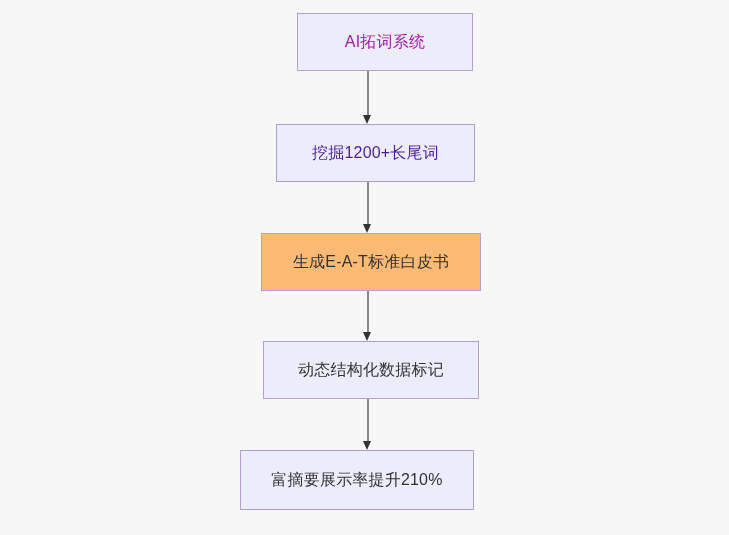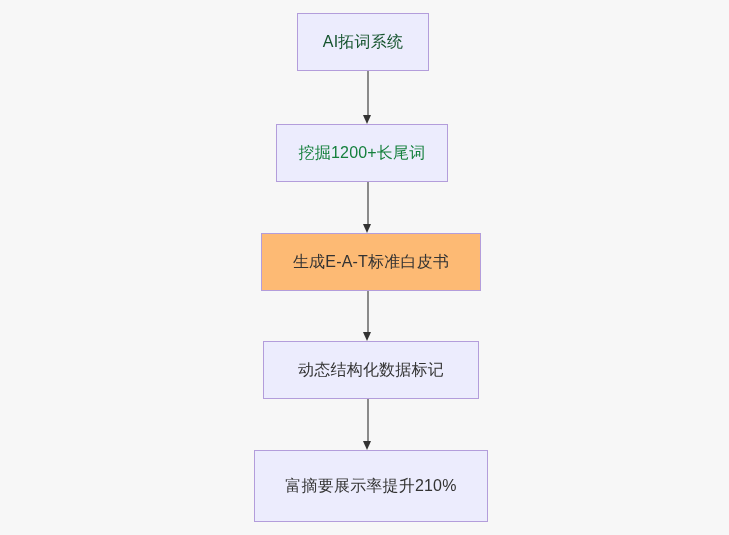--- a/index.html
+++ b/index.html
@@ -69,29 +69,29 @@
   </div>
   <div class="connector" id="edge-2" style="left: 363px; top: 291px; height: 50px;">
     <div class="shaft" style="height: 42px; background: rgb(138, 138, 138);"></div>
     <div class="head" style="border-top-color: rgb(51, 51, 51);"></div>
   </div>
   <div class="connector" id="edge-3" style="left: 363px; top: 399px; height: 51px;">
     <div class="shaft" style="height: 43px; background: rgb(138, 138, 138);"></div>
     <div class="head" style="border-top-color: rgb(51, 51, 51);"></div>
   </div>
 
-  <div class="node" id="node-0" style="left: 297px; top: 13px; width: 132px; height: 58px; background: rgb(236, 236, 253); border-color: rgb(179, 157, 219); color: #14532d;">
+  <div class="node" id="node-0" style="left: 297px; top: 13px; width: 176px; height: 58px; background: rgb(236, 236, 253); border-color: rgb(179, 157, 219); color: #a21caf;">
     <span>AI拓词系统</span>
   </div>
-  <div class="node" id="node-1" style="left: 276px; top: 124px; width: 172px; height: 58px; background: rgb(236, 236, 253); border-color: rgb(179, 157, 219); color: #15803d;">
+  <div class="node" id="node-1" style="left: 276px; top: 124px; width: 199px; height: 58px; background: rgb(236, 236, 253); border-color: rgb(179, 157, 219); color: #4c1d95;">
     <span>挖掘1200+长尾词</span>
   </div>
   <div class="node" id="node-2" style="left: 261px; top: 233px; width: 220px; height: 58px; background: #fdba74; border-color: rgb(179, 157, 219); color: rgb(51, 51, 51);">
     <span>生成E-A-T标准白皮书</span>
   </div>
   <div class="node" id="node-3" style="left: 263px; top: 341px; width: 216px; height: 58px; background: rgb(236, 236, 253); border-color: rgb(179, 157, 219); color: rgb(51, 51, 51); justify-content: center;">
     <span>动态结构化数据标记</span>
   </div>
-  <div class="node" id="node-4" style="left: 254px; top: 450px; width: 234px; height: 72px; background: rgb(236, 236, 253); border-color: rgb(179, 157, 219); color: rgb(51, 51, 51);">
+  <div class="node" id="node-4" style="left: 240px; top: 450px; width: 234px; height: 60px; background: rgb(236, 236, 253); border-color: rgb(179, 157, 219); color: rgb(51, 51, 51);">
     <span>富摘要展示率提升210%</span>
   </div>
 
 </div>
 
 </body></html>

